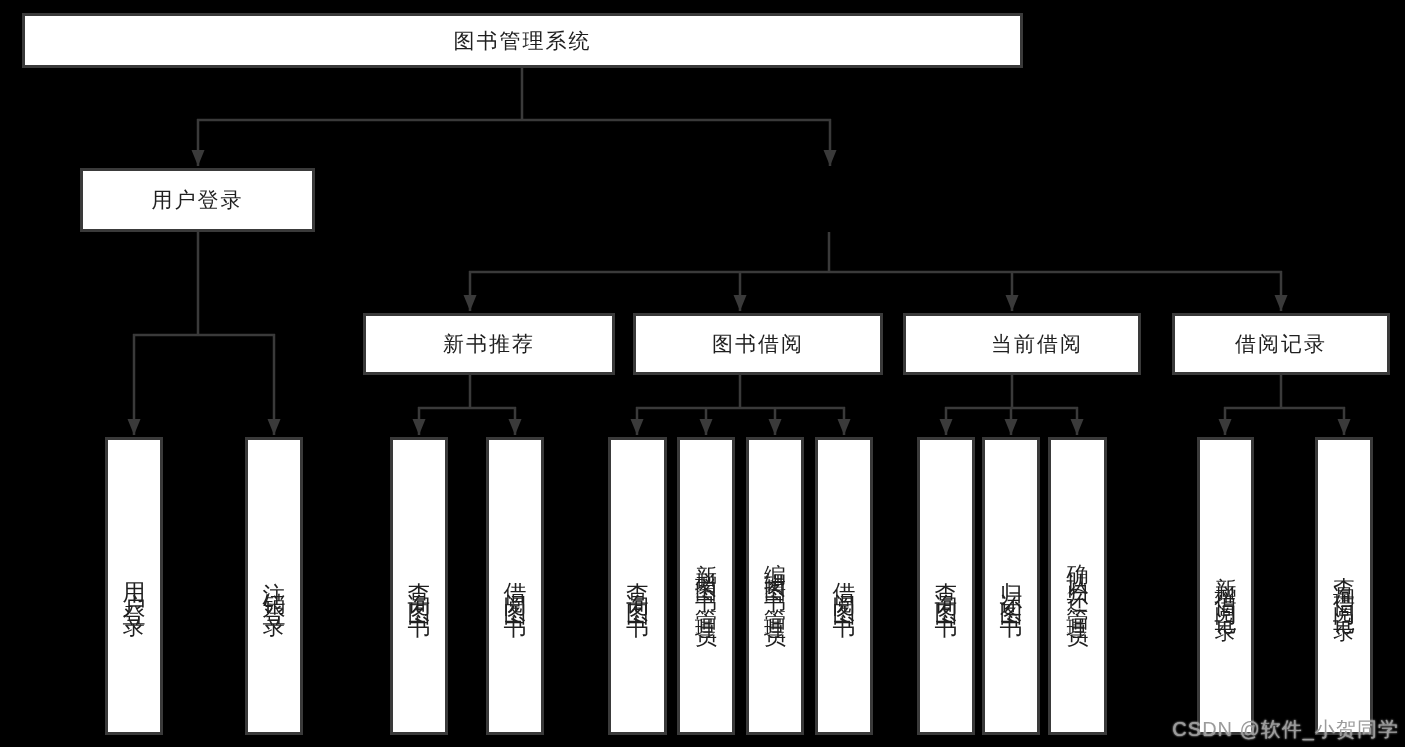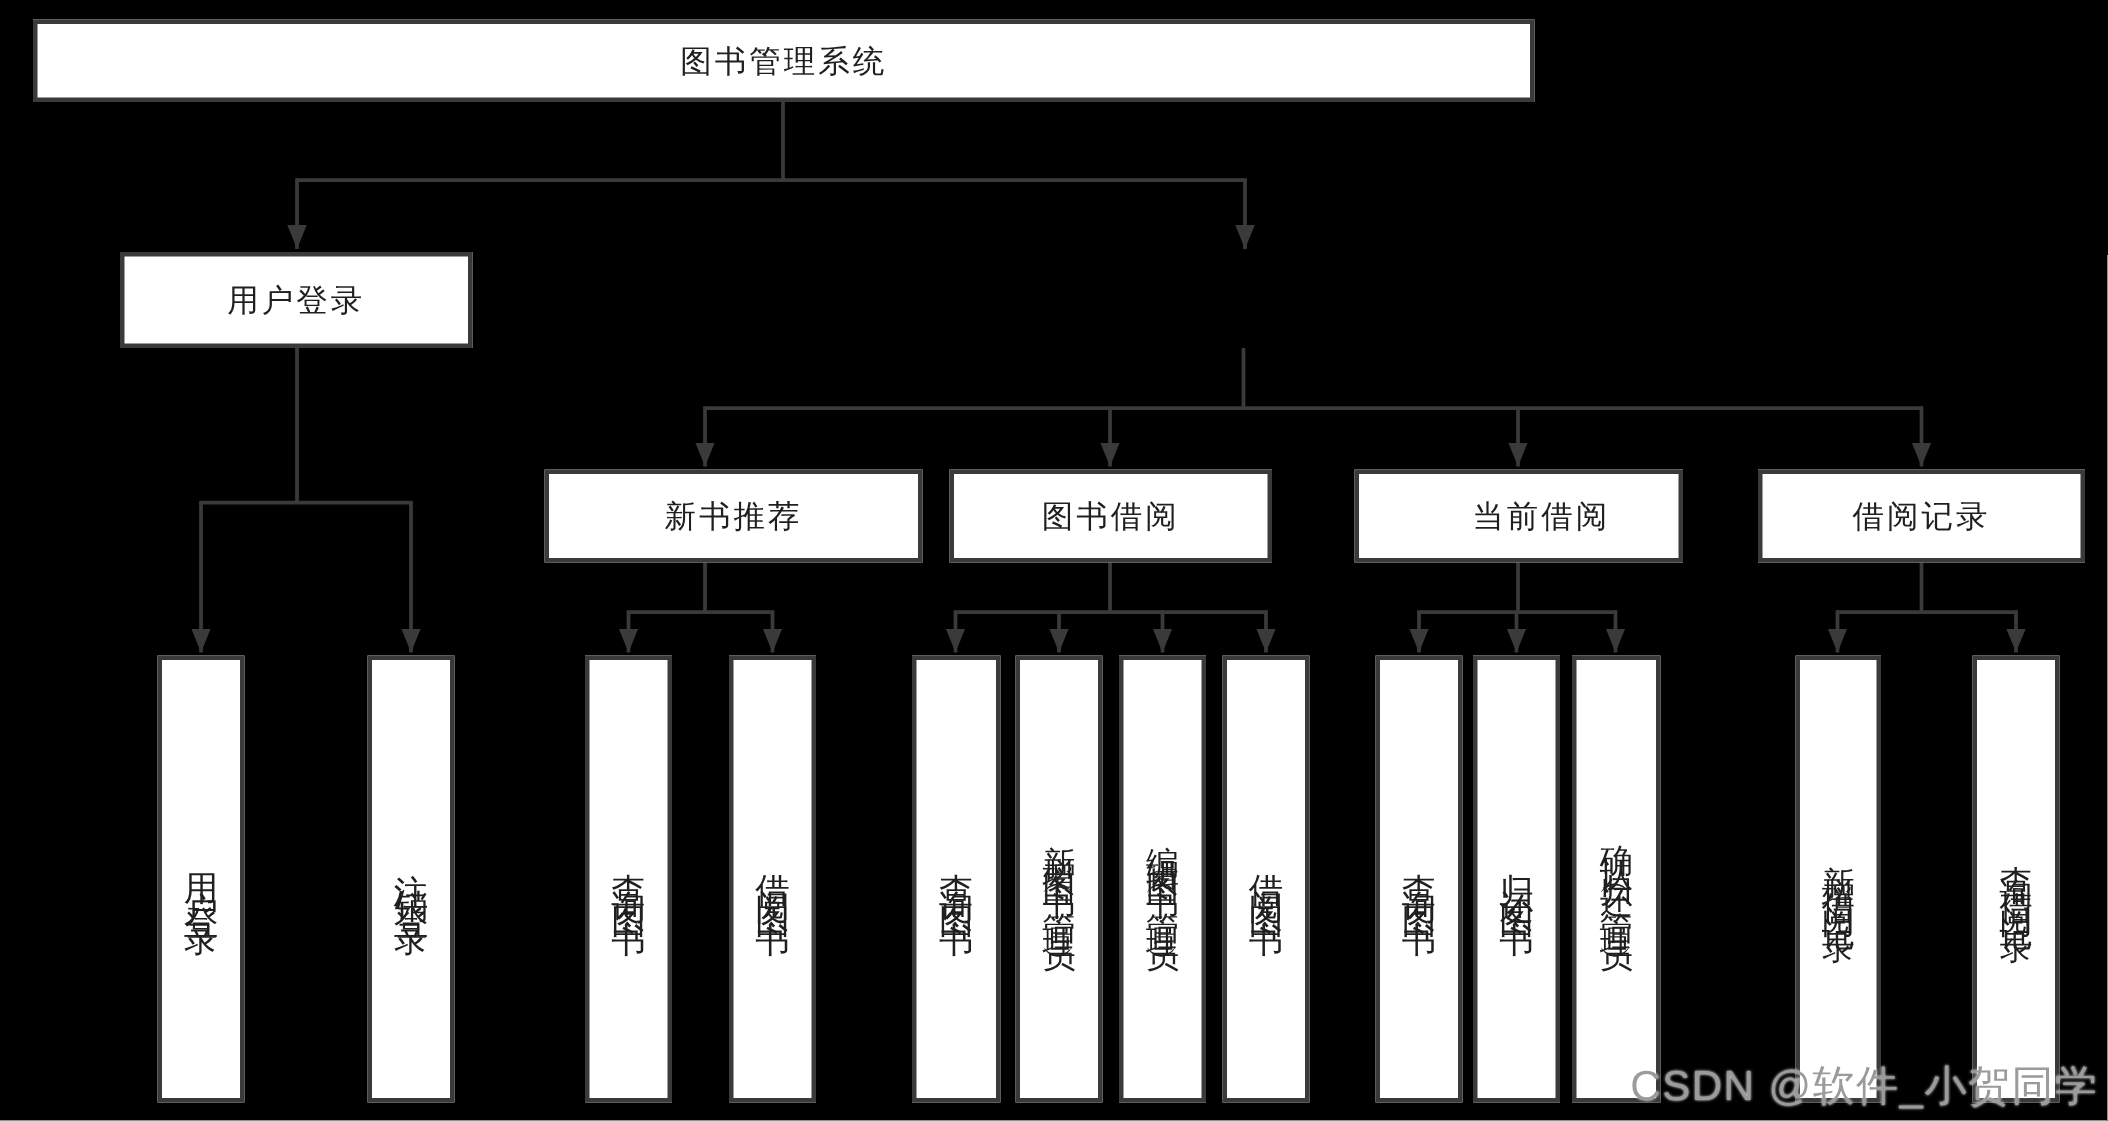--- a/index.html
+++ b/index.html
@@ -41,21 +41,21 @@
     line-height: 1;
   }
   .vbox.long span {
     font-size: 22px;
     letter-spacing: 9px;
   }
   .watermark {
     position: absolute;
     right: 6px;
     bottom: 4px;
-    font-size: 28px;
+    font-size: 20px;
     letter-spacing: 1px;
     color: #9b9b9b;
     text-shadow: 0 0 2px #ffffff;
     white-space: nowrap;
     z-index: 5;
   }
 </style>
 </head>
 <body>
 
@@ -108,24 +108,24 @@
     <span>图书管理系统</span>
   </div>
 
   <div class="box hbox" style="left:80px; top:168px; width:235px; height:64px;">
     <span>用户登录</span>
   </div>
 
   <div class="box hbox" style="left:363px; top:313px; width:252px; height:62px;">
     <span>新书推荐</span>
   </div>
-  <div class="box hbox" style="left:633px; top:313px; width:215px; height:62px;">
+  <div class="box hbox" style="left:633px; top:313px; width:250px; height:62px;">
     <span>图书借阅</span>
   </div>
-  <div class="box hbox" style="left:903px; top:313px; width:219px; height:62px;padding-left:30px;">
+  <div class="box hbox" style="left:903px; top:313px; width:238px; height:62px;padding-left:30px;">
     <span>当前借阅</span>
   </div>
   <div class="box hbox" style="left:1172px; top:313px; width:218px; height:62px;">
     <span>借阅记录</span>
   </div>
 
   <div class="box vbox" style="left:105px; top:437px; width:58px; height:298px;">
     <span>用户登录</span>
   </div>
   <div class="box vbox" style="left:245px; top:437px; width:58px; height:298px;">

